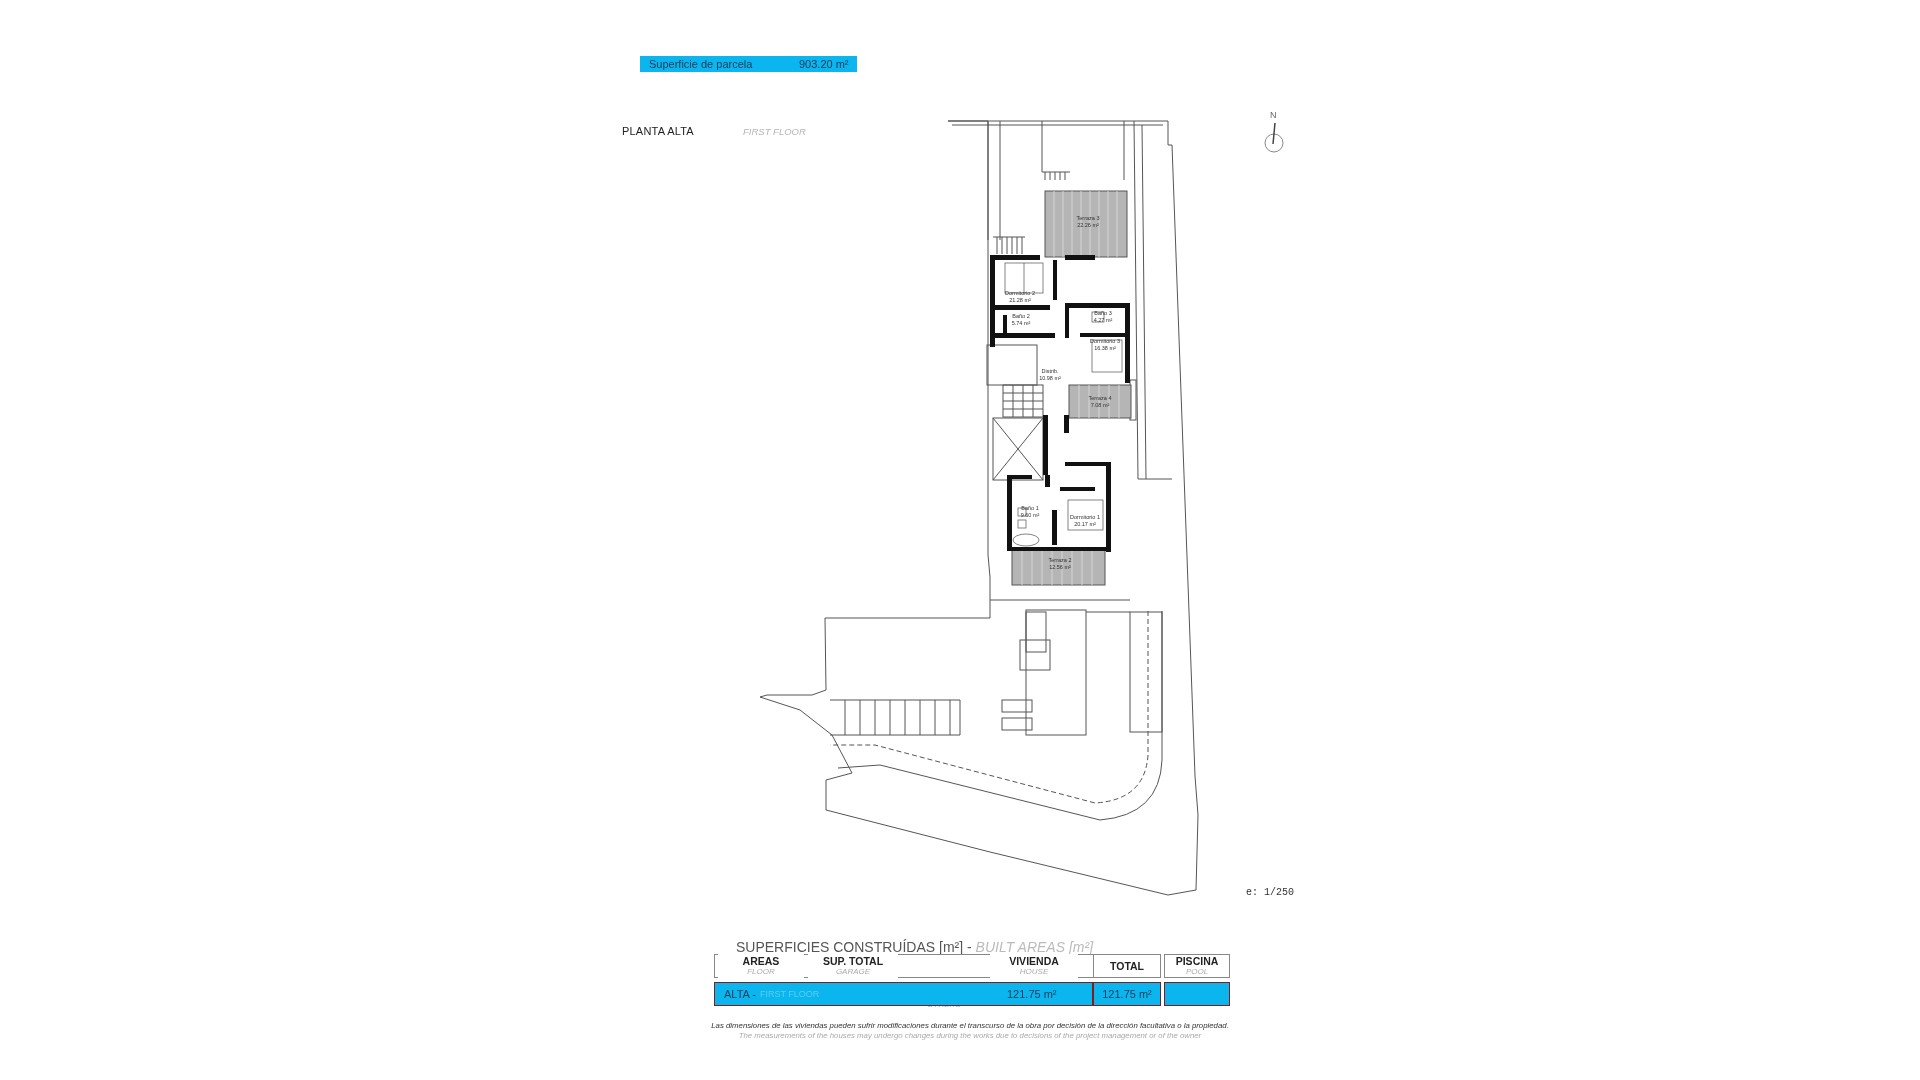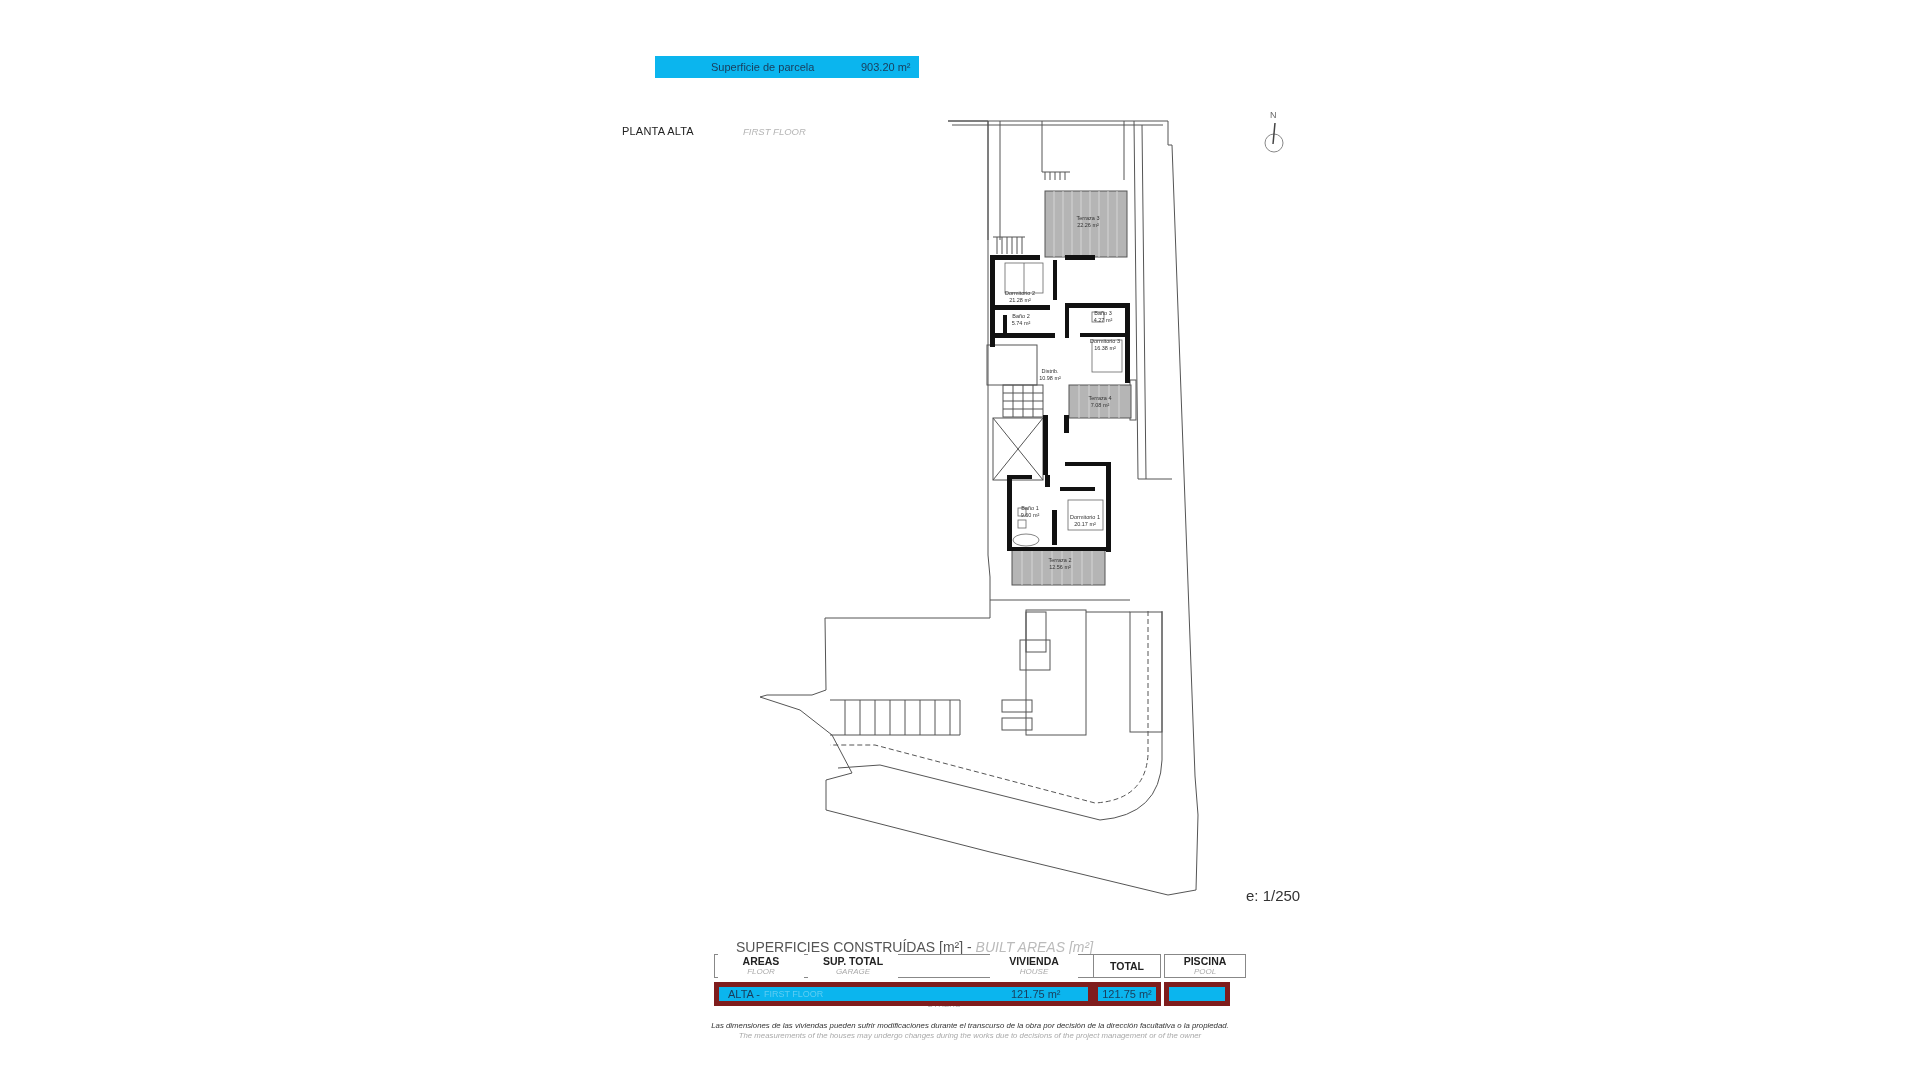--- a/index.html
+++ b/index.html
@@ -1,40 +1,40 @@
 <!DOCTYPE html>
 <html><head>
 <meta charset="utf-8">
 <style>
   html, body { margin:0; padding:0; background:#ffffff; }
   body { width:1920px; height:1080px; position:relative; overflow:hidden;
          font-family:"Liberation Sans", sans-serif; color:#222; }
   .abs { position:absolute; }
 
-  .parcel-box { left:655px; top:56px; width:217px; height:22px; background:#0bb5ee;
-                display:flex; align-items:center; font-size:11px; color:#1a3c5a;padding-left:47px; }
+  .parcel-box { left:640px; top:56px; width:217px; height:16px; background:#0bb5ee;
+                display:flex; align-items:center; font-size:11px; color:#1a3c5a; }
   .parcel-box .lbl { margin-left:9px; width:150px; }
   .parcel-box .val { }
 
   .floor-title { left:622px; top:125px; font-size:11px; color:#222; letter-spacing:0.2px; }
   .floor-sub { left:743px; top:126px; font-size:9.5px; color:#b5b5b5; font-style:italic; }
 
   .north { left:1260px; top:110px; width:30px; height:44px; }
-  .scale-label { left:1246px; top:887px; font-size:15px; color:#333; }
+  .scale-label { left:1246px; top:887px; font-size:10px; color:#333;font-family:Liberation Mono, monospace; }
 
   .plan { left:0; top:0; width:1920px; height:1080px; }
 
   .areas-caption { left:736px; top:939px; font-size:14px; color:#555; }
   .areas-caption .en { color:#bbb; font-style:italic; }
   .hcell { position:absolute; top:0; height:24px; border:1px solid #888; box-sizing:border-box;
            display:flex; flex-direction:column; align-items:center; justify-content:center; background:#fff; }
   .hcell .h1 { font-weight:bold; font-size:10.5px; color:#222; line-height:11px; }
   .hcell .h2 { font-size:8px; color:#aaa; font-style:italic; line-height:9px; }
   .rcell { position:absolute; top:982px; height:24px; background:#0bb5ee; box-sizing:border-box;
-           border:5px solid #7f1d1d; display:flex; align-items:center; font-size:11px; color:#1a3c5a; }
+           border:1px solid #7f1d1d; display:flex; align-items:center; font-size:11px; color:#1a3c5a; }
 
   .disclaimer { left:600px; width:740px; text-align:center; font-style:italic; font-size:7.8px; }
   .disc-es { top:1021px; color:#333; }
   .disc-en { top:1031px; color:#aaa; }
 
   .room-lbl { position:absolute; font-size:5.5px; color:#333; text-align:center; line-height:7px; }
 </style>
 </head>
 <body>
 
@@ -206,21 +206,21 @@
     <span class="h1">SUP. VARIOS</span>
       <span class="h2">OTHERS</span>
   </div>
   <div class="hcell" style="left:990px;top:954px;width:88px;border:none;">
     <span class="h1">VIVIENDA</span>
       <span class="h2">HOUSE</span>
   </div>
   <div class="hcell" style="left:1093px;top:954px;width:68px;">
     <span class="h1">TOTAL</span>
   </div>
-  <div class="hcell" style="left:1164px;top:954px;width:82px;">
+  <div class="hcell" style="left:1164px;top:954px;width:66px;">
     <span class="h1">PISCINA</span>
       <span class="h2">POOL</span>
   </div>
 
   <div class="rcell" style="left:714px;width:379px;">
     <span style="margin-left:9px;">ALTA -</span>
     <span style="margin-left:4px;color:#5fcdf2;font-size:9px;">FIRST FLOOR</span>
     <span style="position:absolute;left:292px;">121.75 m²</span>
   </div>
   <div class="rcell" style="left:1093px;width:68px;justify-content:center;">

